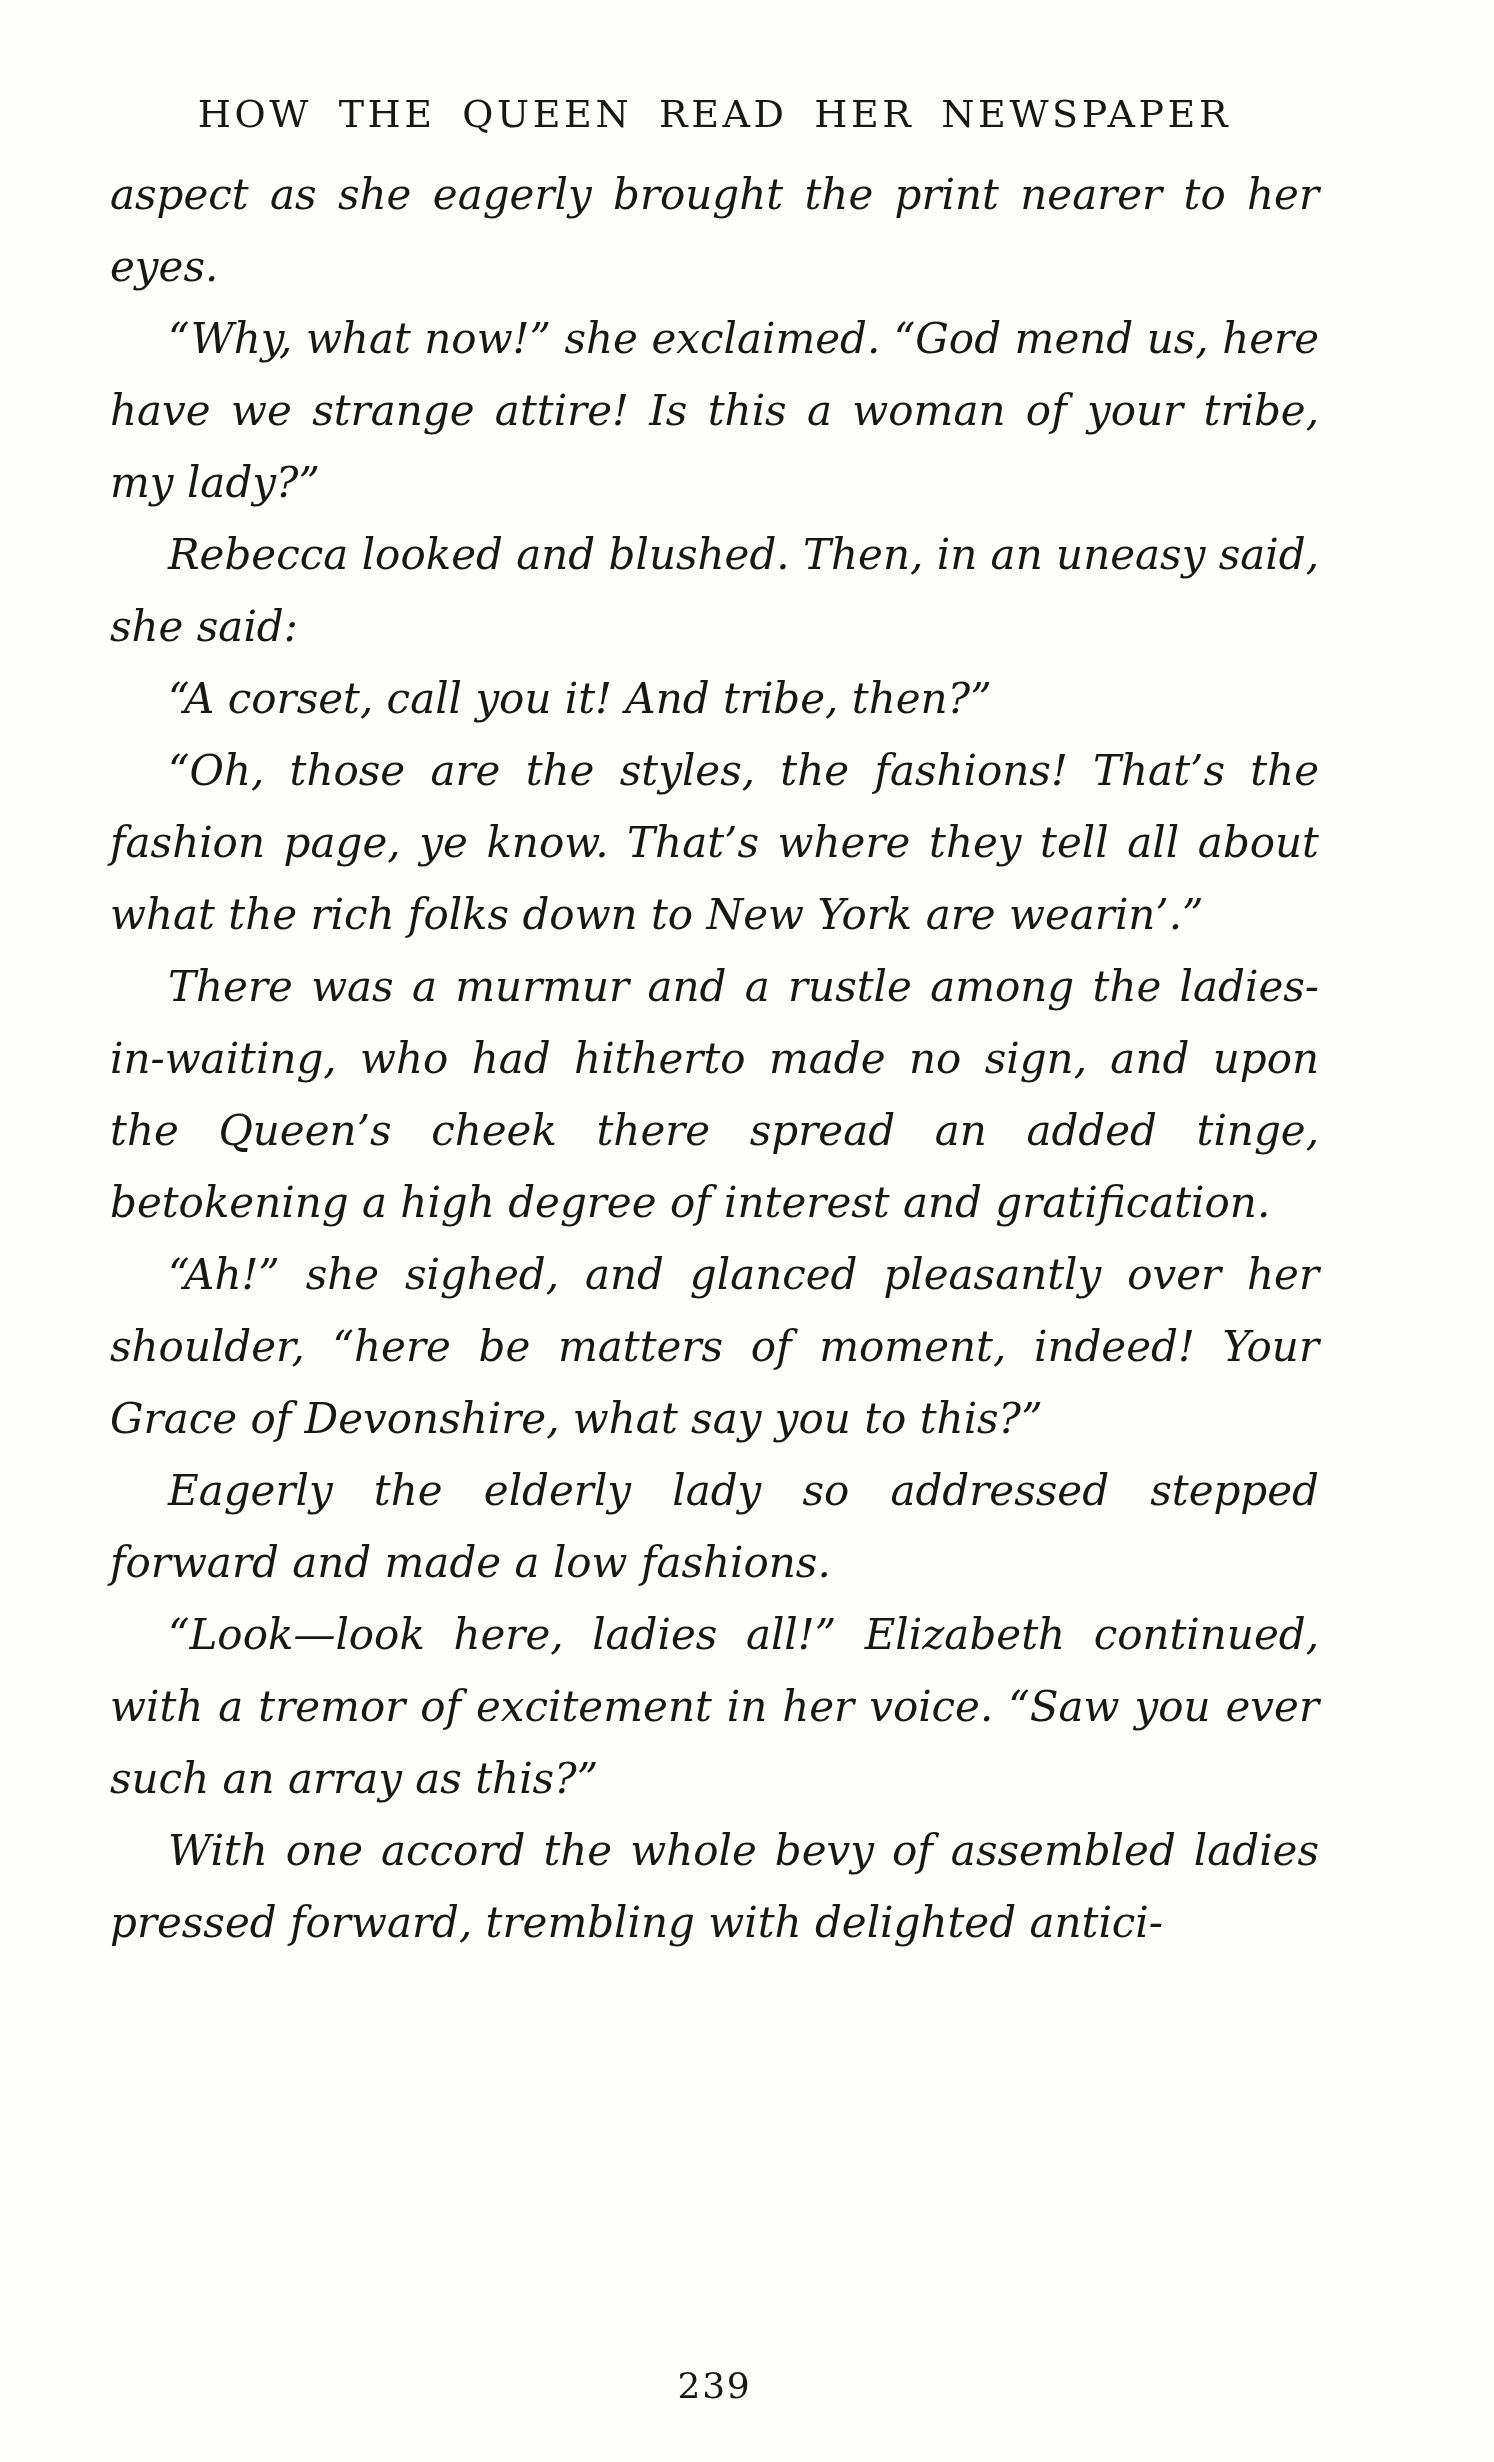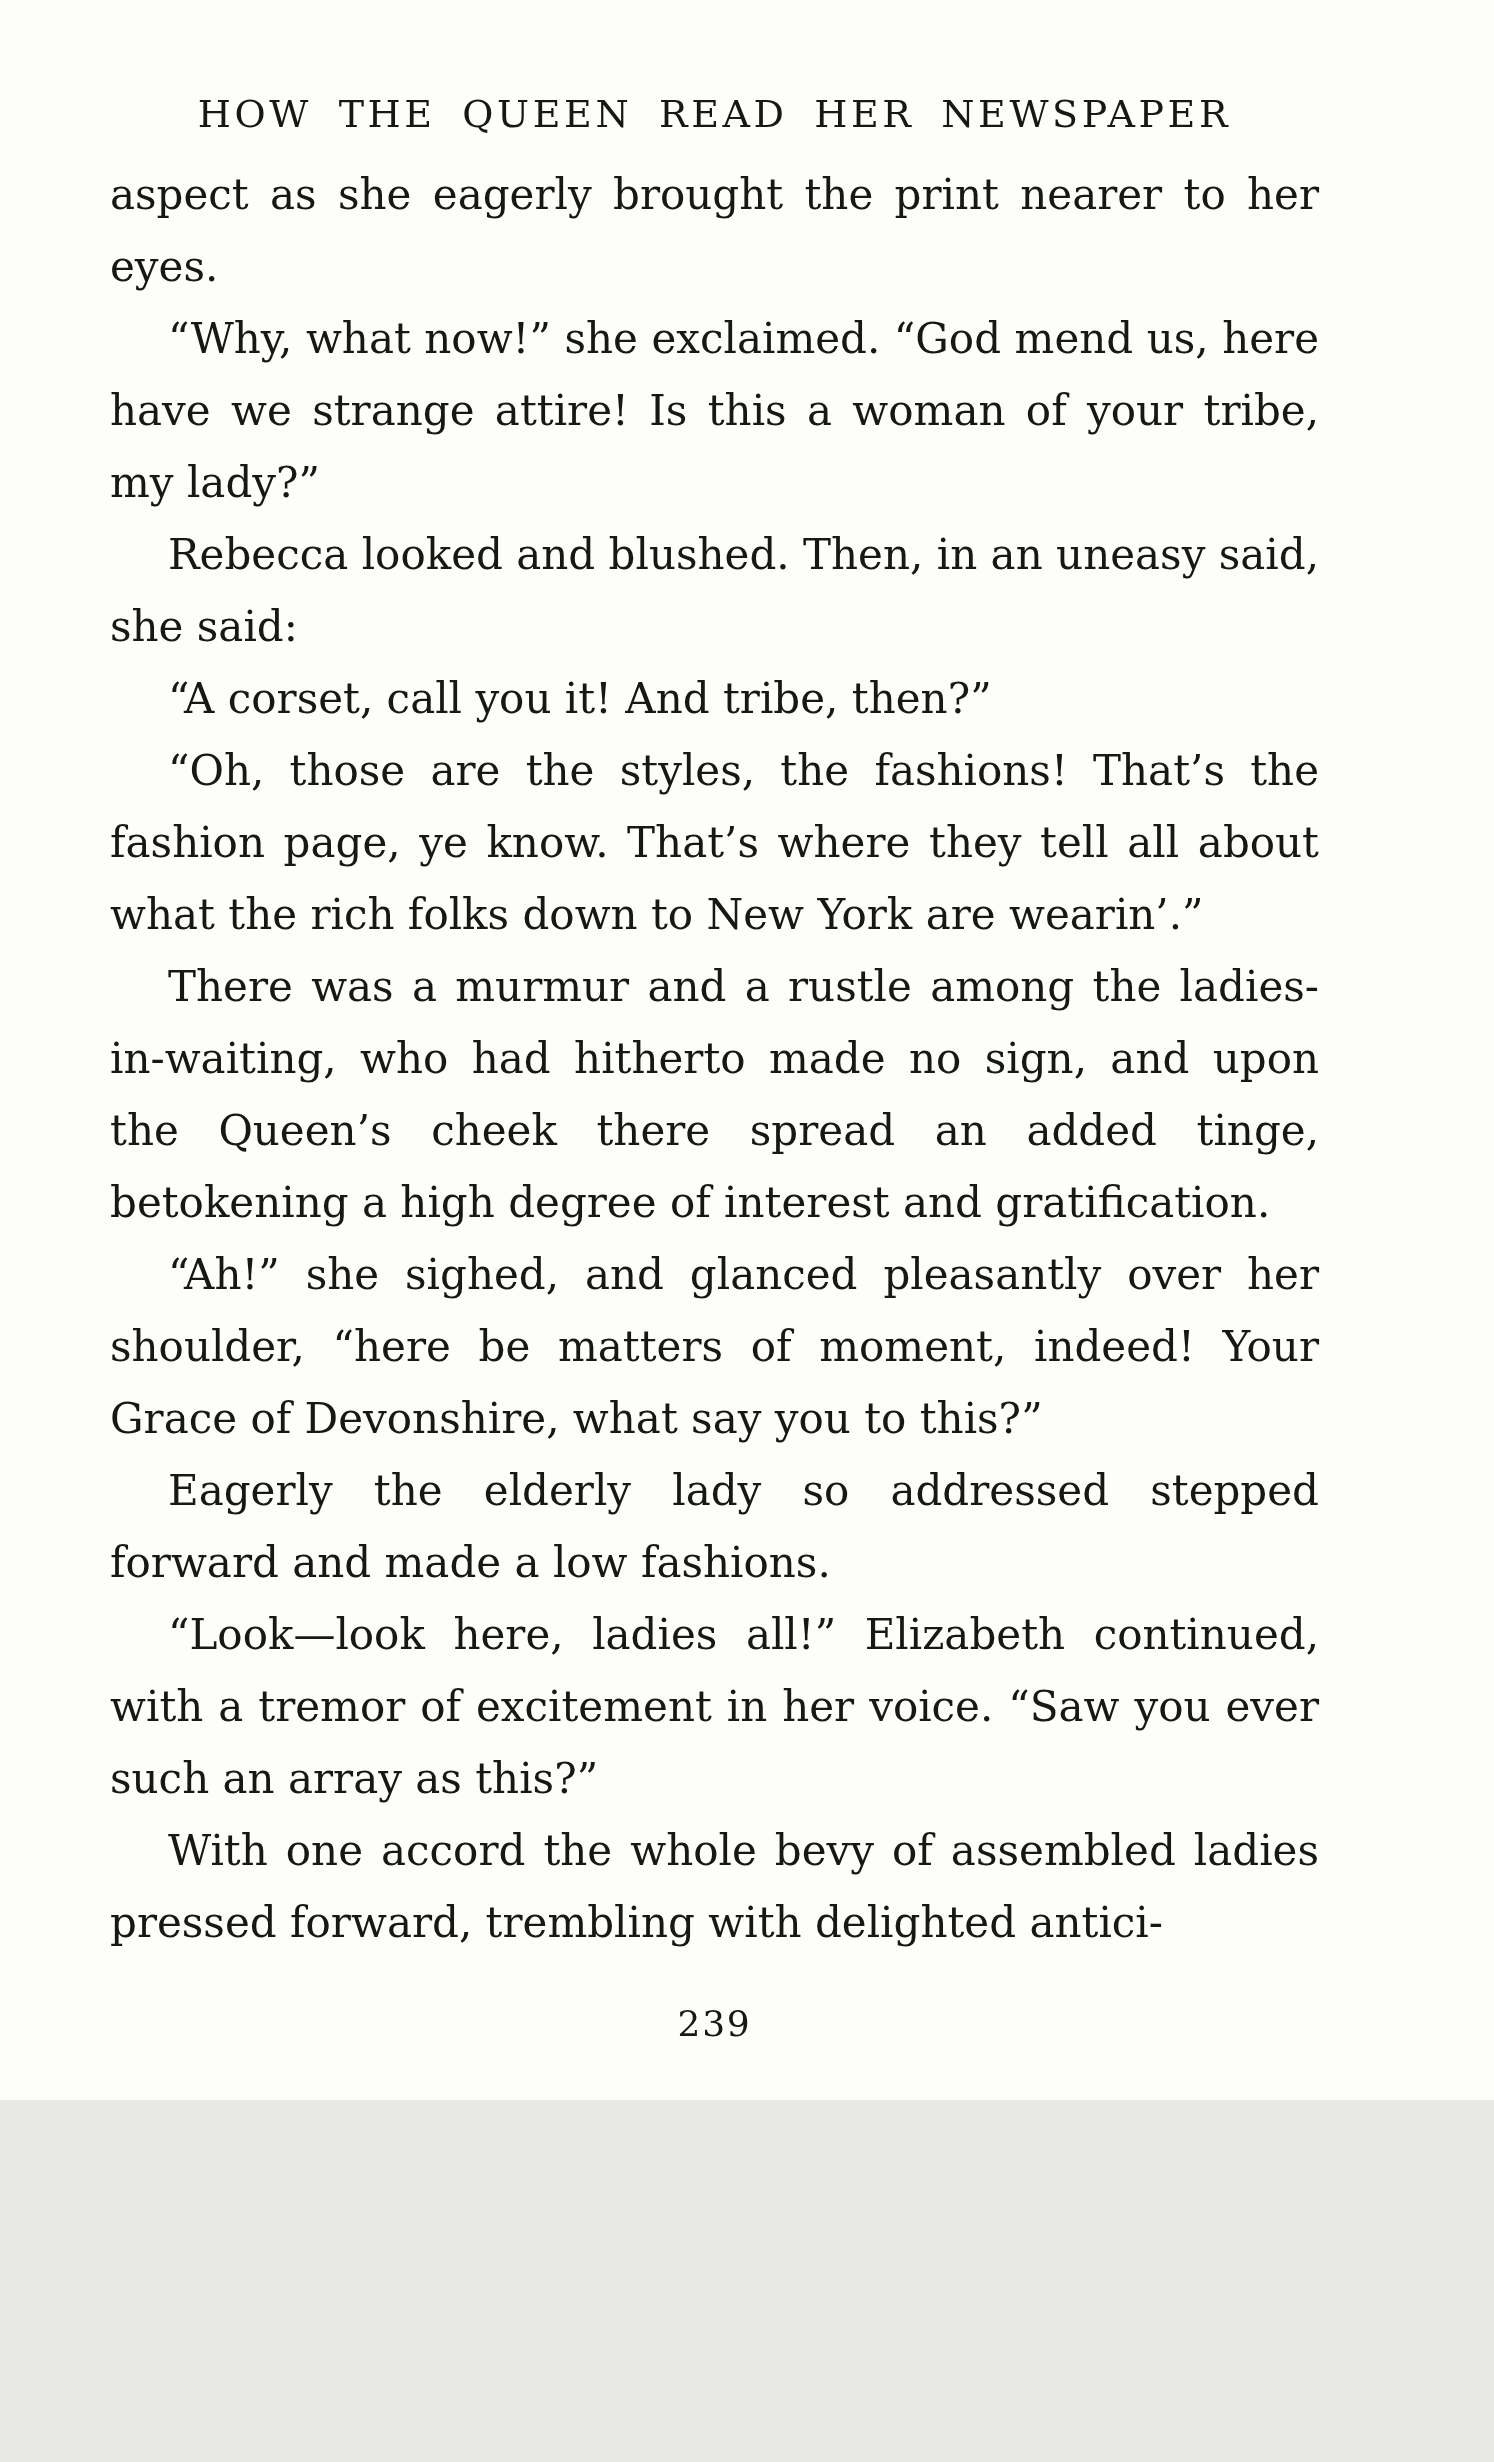--- a/index.html
+++ b/index.html
@@ -4,21 +4,21 @@
 <style>
   html, body {
     margin: 0;
     padding: 0;
     background: #e8e8e6;
   }
   .page {
     position: relative;
     box-sizing: border-box;
     width: 1494px;
-    height: 2100px;
+    height: 2462px;
     margin: 0 auto;
     background: #fdfdfa;
     color: #181715;
     font-family: "DejaVu Serif", "Liberation Serif", serif;
     overflow: hidden;
   }
   .running-head {
     position: absolute;
     top: 92px;
     left: 110px;
@@ -35,20 +35,21 @@
     left: 110px;
     right: 175px;
     font-size: 42px;
     line-height: 72px;
     text-align: justify;
     text-justify: inter-word;
   }
   .text-block p {
     margin: 0;
     padding: 0;
+    font-style: italic;
   }
   .text-block p.indent {
     text-indent: 58px;
   }
   .folio {
     position: absolute;
     bottom: 56px;
     left: 110px;
     right: 175px;
     text-align: center;

